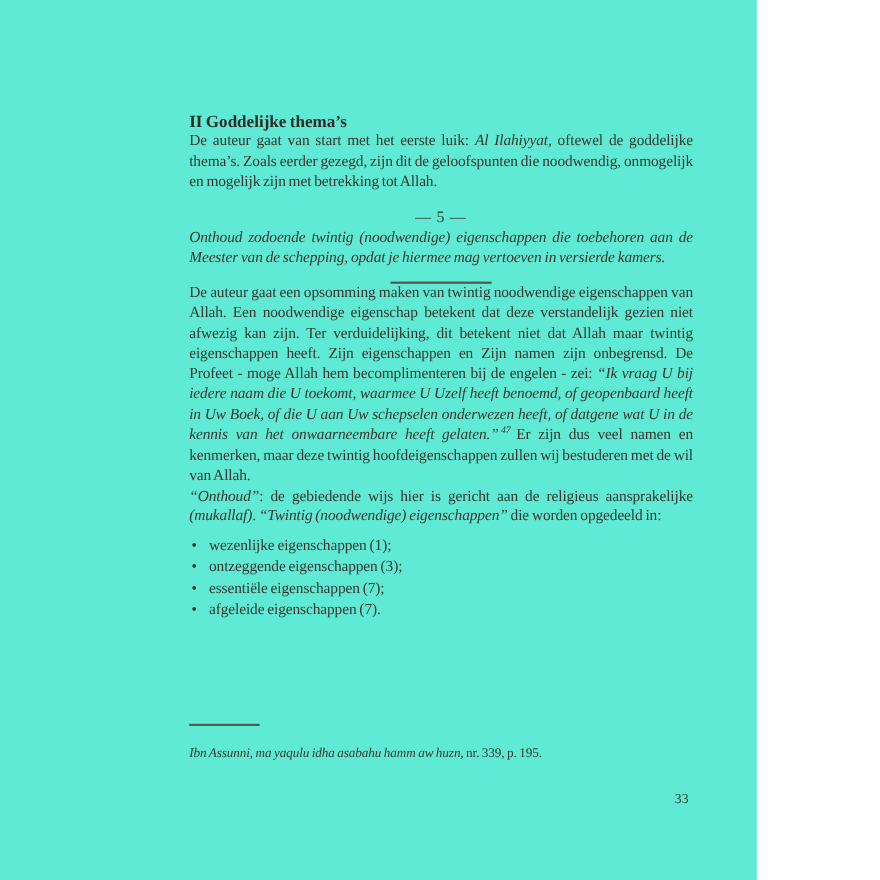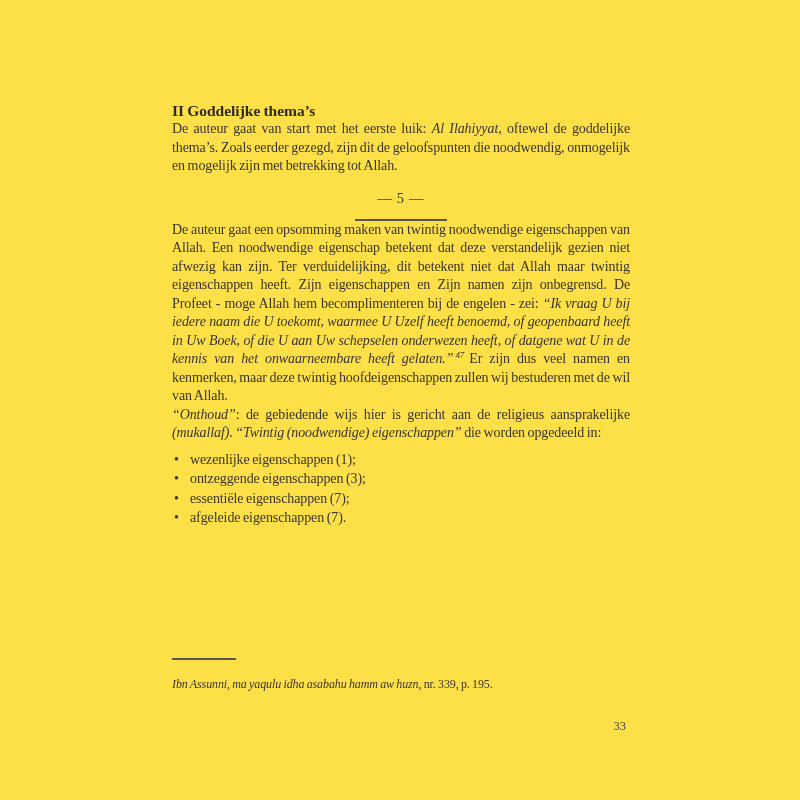--- a/index.html
+++ b/index.html
@@ -1,22 +1,22 @@
 <!DOCTYPE html>
 <html><head>
 <meta charset="utf-8">
 <style>
   html, body { margin: 0; padding: 0; }
   body { background: #ffffff; }
 
   .page {
     position: relative;
-    width: 800px;
+    width: 688px;
     height: 800px;
-    background: #fde047;
+    background: #5eead4;
     overflow: hidden;
     font-family: "Liberation Serif", serif;
     color: #39342f;
   }
 
   .content {
     position: absolute;
     left: 172px;
     top: 101px;
     width: 458px;
@@ -134,20 +134,21 @@
 <div class="page">
 
   <div class="content">
 
     <h2>II Goddelijke thema’s</h2>
 
     <p class="p-intro"><span>De auteur gaat van start met het eerste luik: </span><em>Al Ilahiyyat,</em><span> oftewel de goddelijke thema’s. Zoals eerder gezegd, zijn dit de geloofspunten die noodwendig, onmogelijk en mogelijk zijn met betrekking tot Allah.</span></p>
 
     <div class="marker">— 5 —</div>
 
+    <p class="p-quote">Onthoud zodoende twintig (noodwendige) eigenschappen die toebehoren aan de Meester van de schepping, opdat je hiermee mag vertoeven in versierde kamers.</p>
 
     <hr class="center-rule">
 
     <p class="p-body"><span>De auteur gaat een opsomming maken van twintig noodwendige eigenschappen van Allah. Een noodwendige eigenschap betekent dat deze verstandelijk gezien niet afwezig kan zijn. Ter verduidelijking, dit betekent niet dat Allah maar twintig eigenschappen heeft. Zijn eigenschappen en Zijn namen zijn onbegrensd. De Profeet - moge Allah hem becomplimenteren bij de engelen - zei: </span><em>“Ik vraag U bij iedere naam die U toekomt, waarmee U Uzelf heeft benoemd, of geopenbaard heeft in Uw Boek, of die U aan Uw schepselen onderwezen heeft, of datgene wat U in de kennis van het onwaarneembare heeft gelaten.”</em><sup class="fn-ref">47</sup><span>Er zijn dus veel namen en kenmerken, maar deze twintig hoofdeigenschappen zullen wij bestuderen met de wil van Allah.</span></p>
 
     <p class="p-mukallaf"><em>“Onthoud”</em><span>: de gebiedende wijs hier is gericht aan de religieus aansprakelijke </span><em>(mukallaf)</em><span>. </span><em>“Twintig (noodwendige) eigenschappen”</em><span> die worden opgedeeld in:</span></p>
 
     <ul class="bullet-list">
       <li>wezenlijke eigenschappen (1);</li>
       <li>ontzeggende eigenschappen (3);</li>

